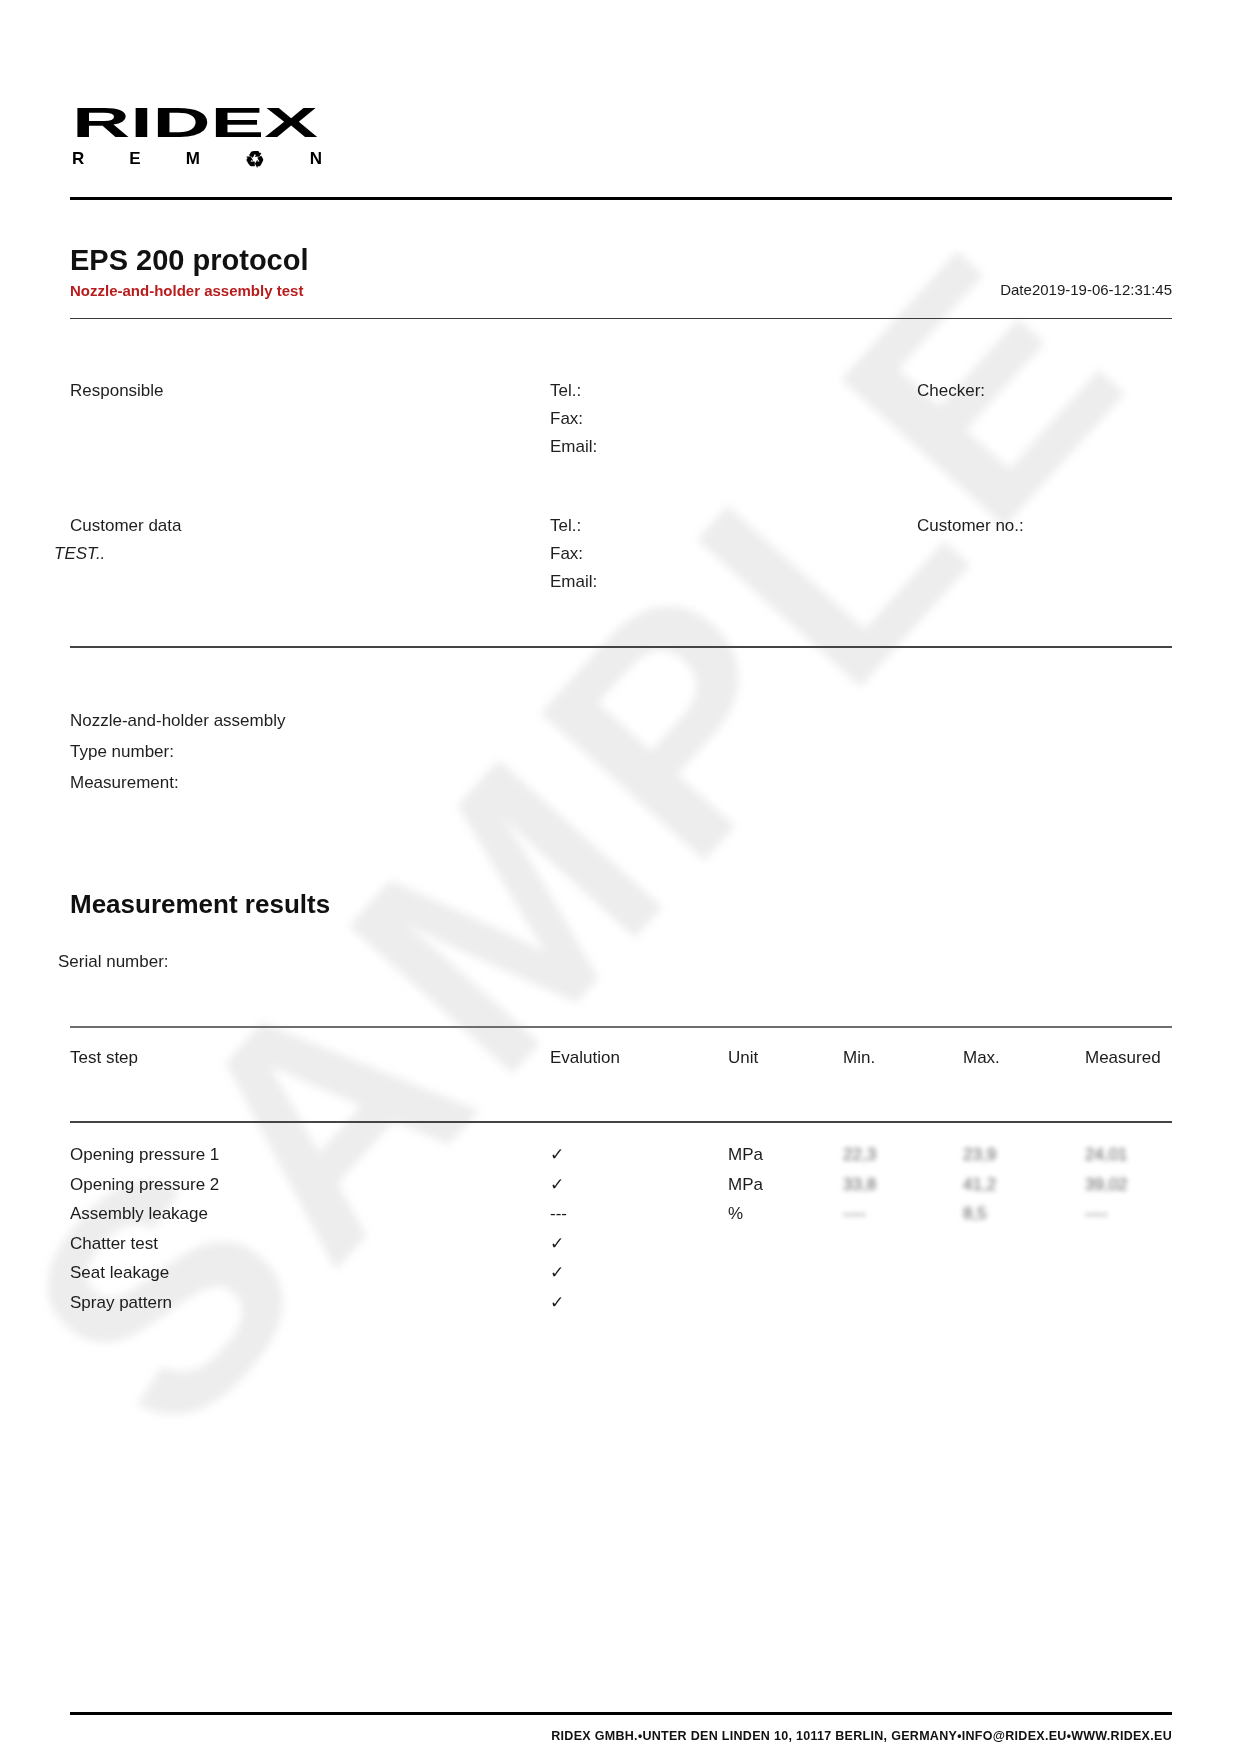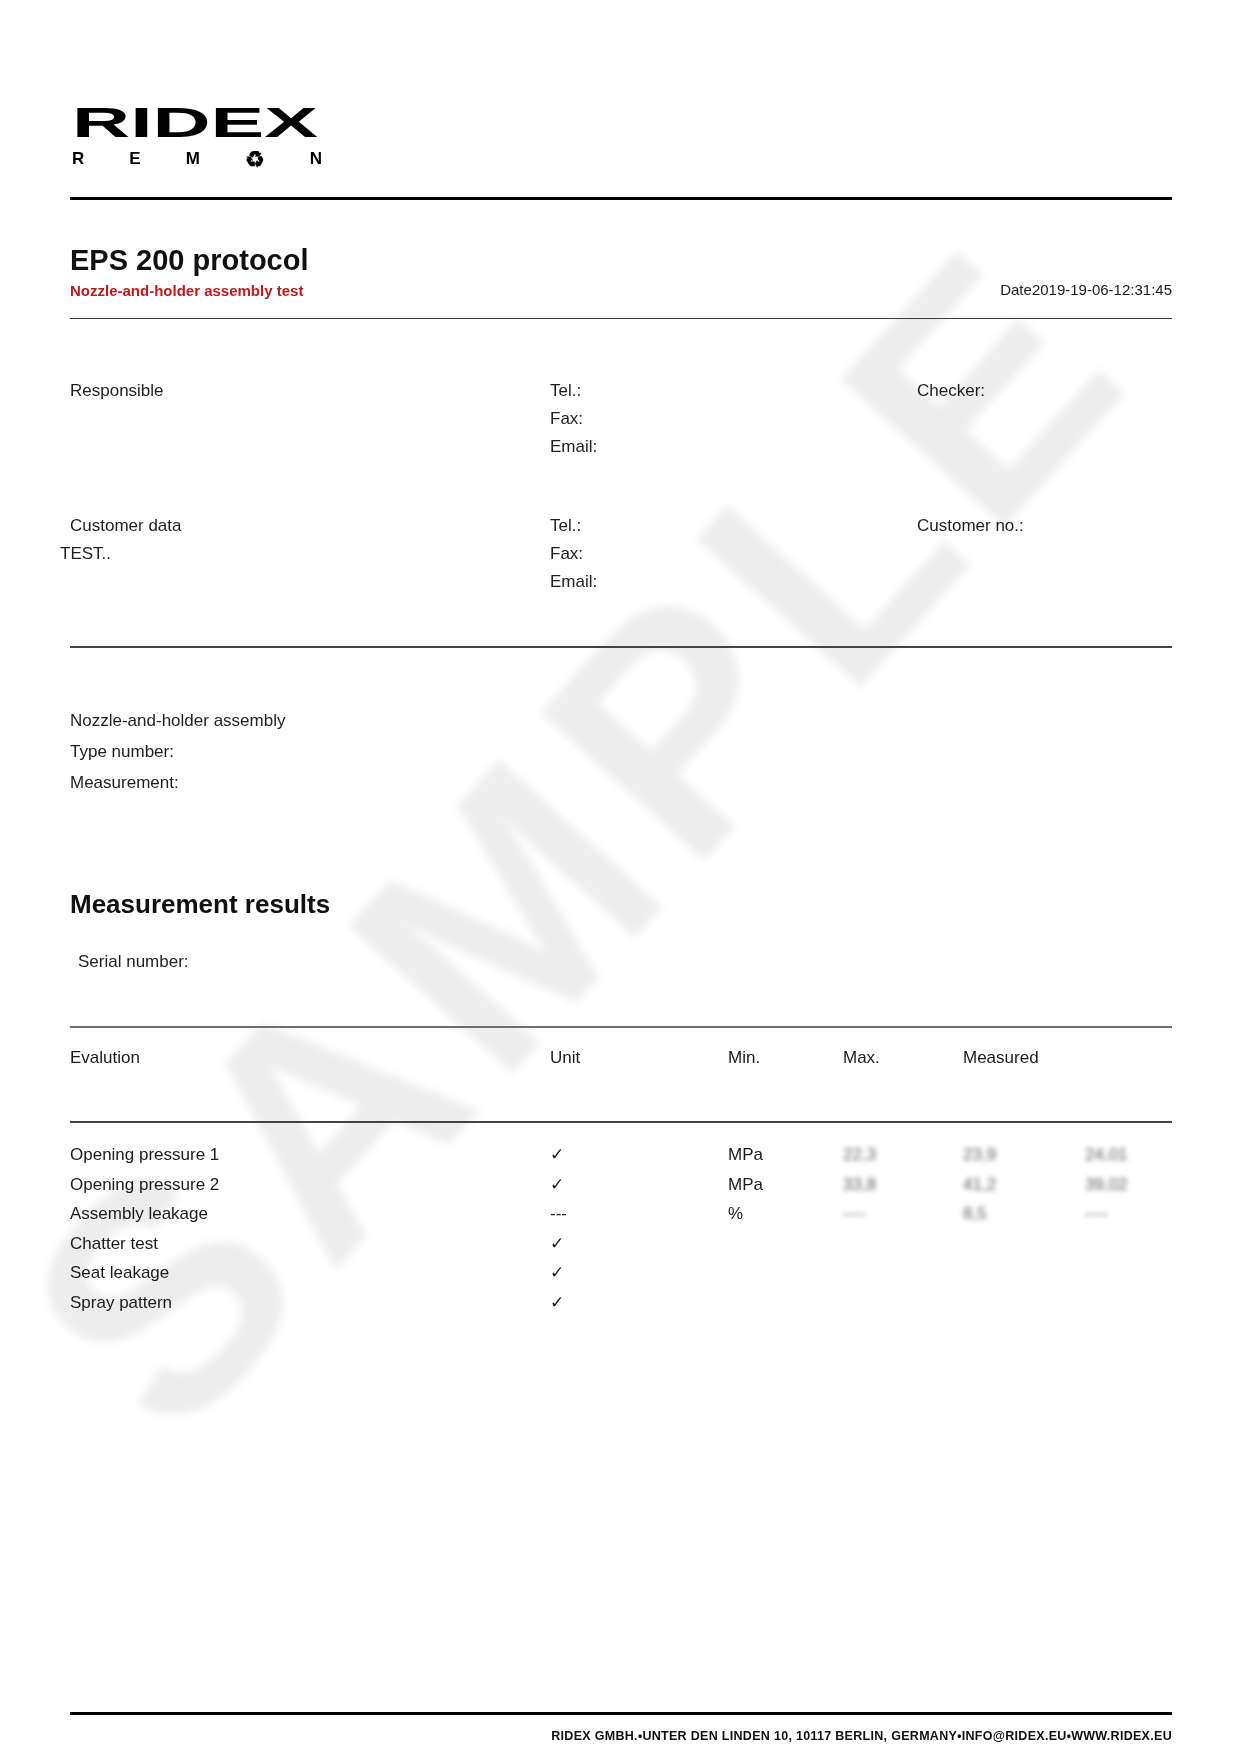--- a/index.html
+++ b/index.html
@@ -64,38 +64,39 @@
 
     <div class="rule rule-thin abs" style="top:318px;"></div>
 
     <div class="abs t17" style="left:70px;top:381px;">Responsible</div>
     <div class="abs t17" style="left:550px;top:381px;">Tel.:</div>
     <div class="abs t17" style="left:550px;top:409px;">Fax:</div>
     <div class="abs t17" style="left:550px;top:437px;">Email:</div>
     <div class="abs t17" style="left:917px;top:381px;">Checker:</div>
 
     <div class="abs t17" style="left:70px;top:516px;">Customer data</div>
-    <div class="abs t17" style="left:60px;top:544px;">TEST..</div>
+    <div class="abs t17" style="left:54px;top:544px;font-style:italic;">TEST..</div>
     <div class="abs t17" style="left:550px;top:516px;">Tel.:</div>
     <div class="abs t17" style="left:550px;top:544px;">Fax:</div>
     <div class="abs t17" style="left:550px;top:572px;">Email:</div>
     <div class="abs t17" style="left:917px;top:516px;">Customer no.:</div>
 
     <div class="rule rule-dark abs" style="top:646px;"></div>
 
     <div class="abs t17" style="left:70px;top:711px;">Nozzle-and-holder assembly</div>
     <div class="abs t17" style="left:70px;top:742px;">Type number:</div>
     <div class="abs t17" style="left:70px;top:773px;">Measurement:</div>
 
     <div class="abs h2" style="left:70px;top:889px;">Measurement results</div>
-    <div class="abs t17" style="left:78px;top:952px;">Serial number:</div>
+    <div class="abs t17" style="left:58px;top:952px;">Serial number:</div>
 
     <div class="rule rule-gray abs" style="top:1026px;"></div>
 
     <div class="thead" style="top:1048px;">
+      <span>Test step</span>
       <span>Evalution</span>
       <span>Unit</span>
       <span>Min.</span>
       <span>Max.</span>
       <span>Measured</span>
     </div>
 
     <div class="rule rule-dark abs" style="top:1121px;"></div>
 
     <div class="rows">

